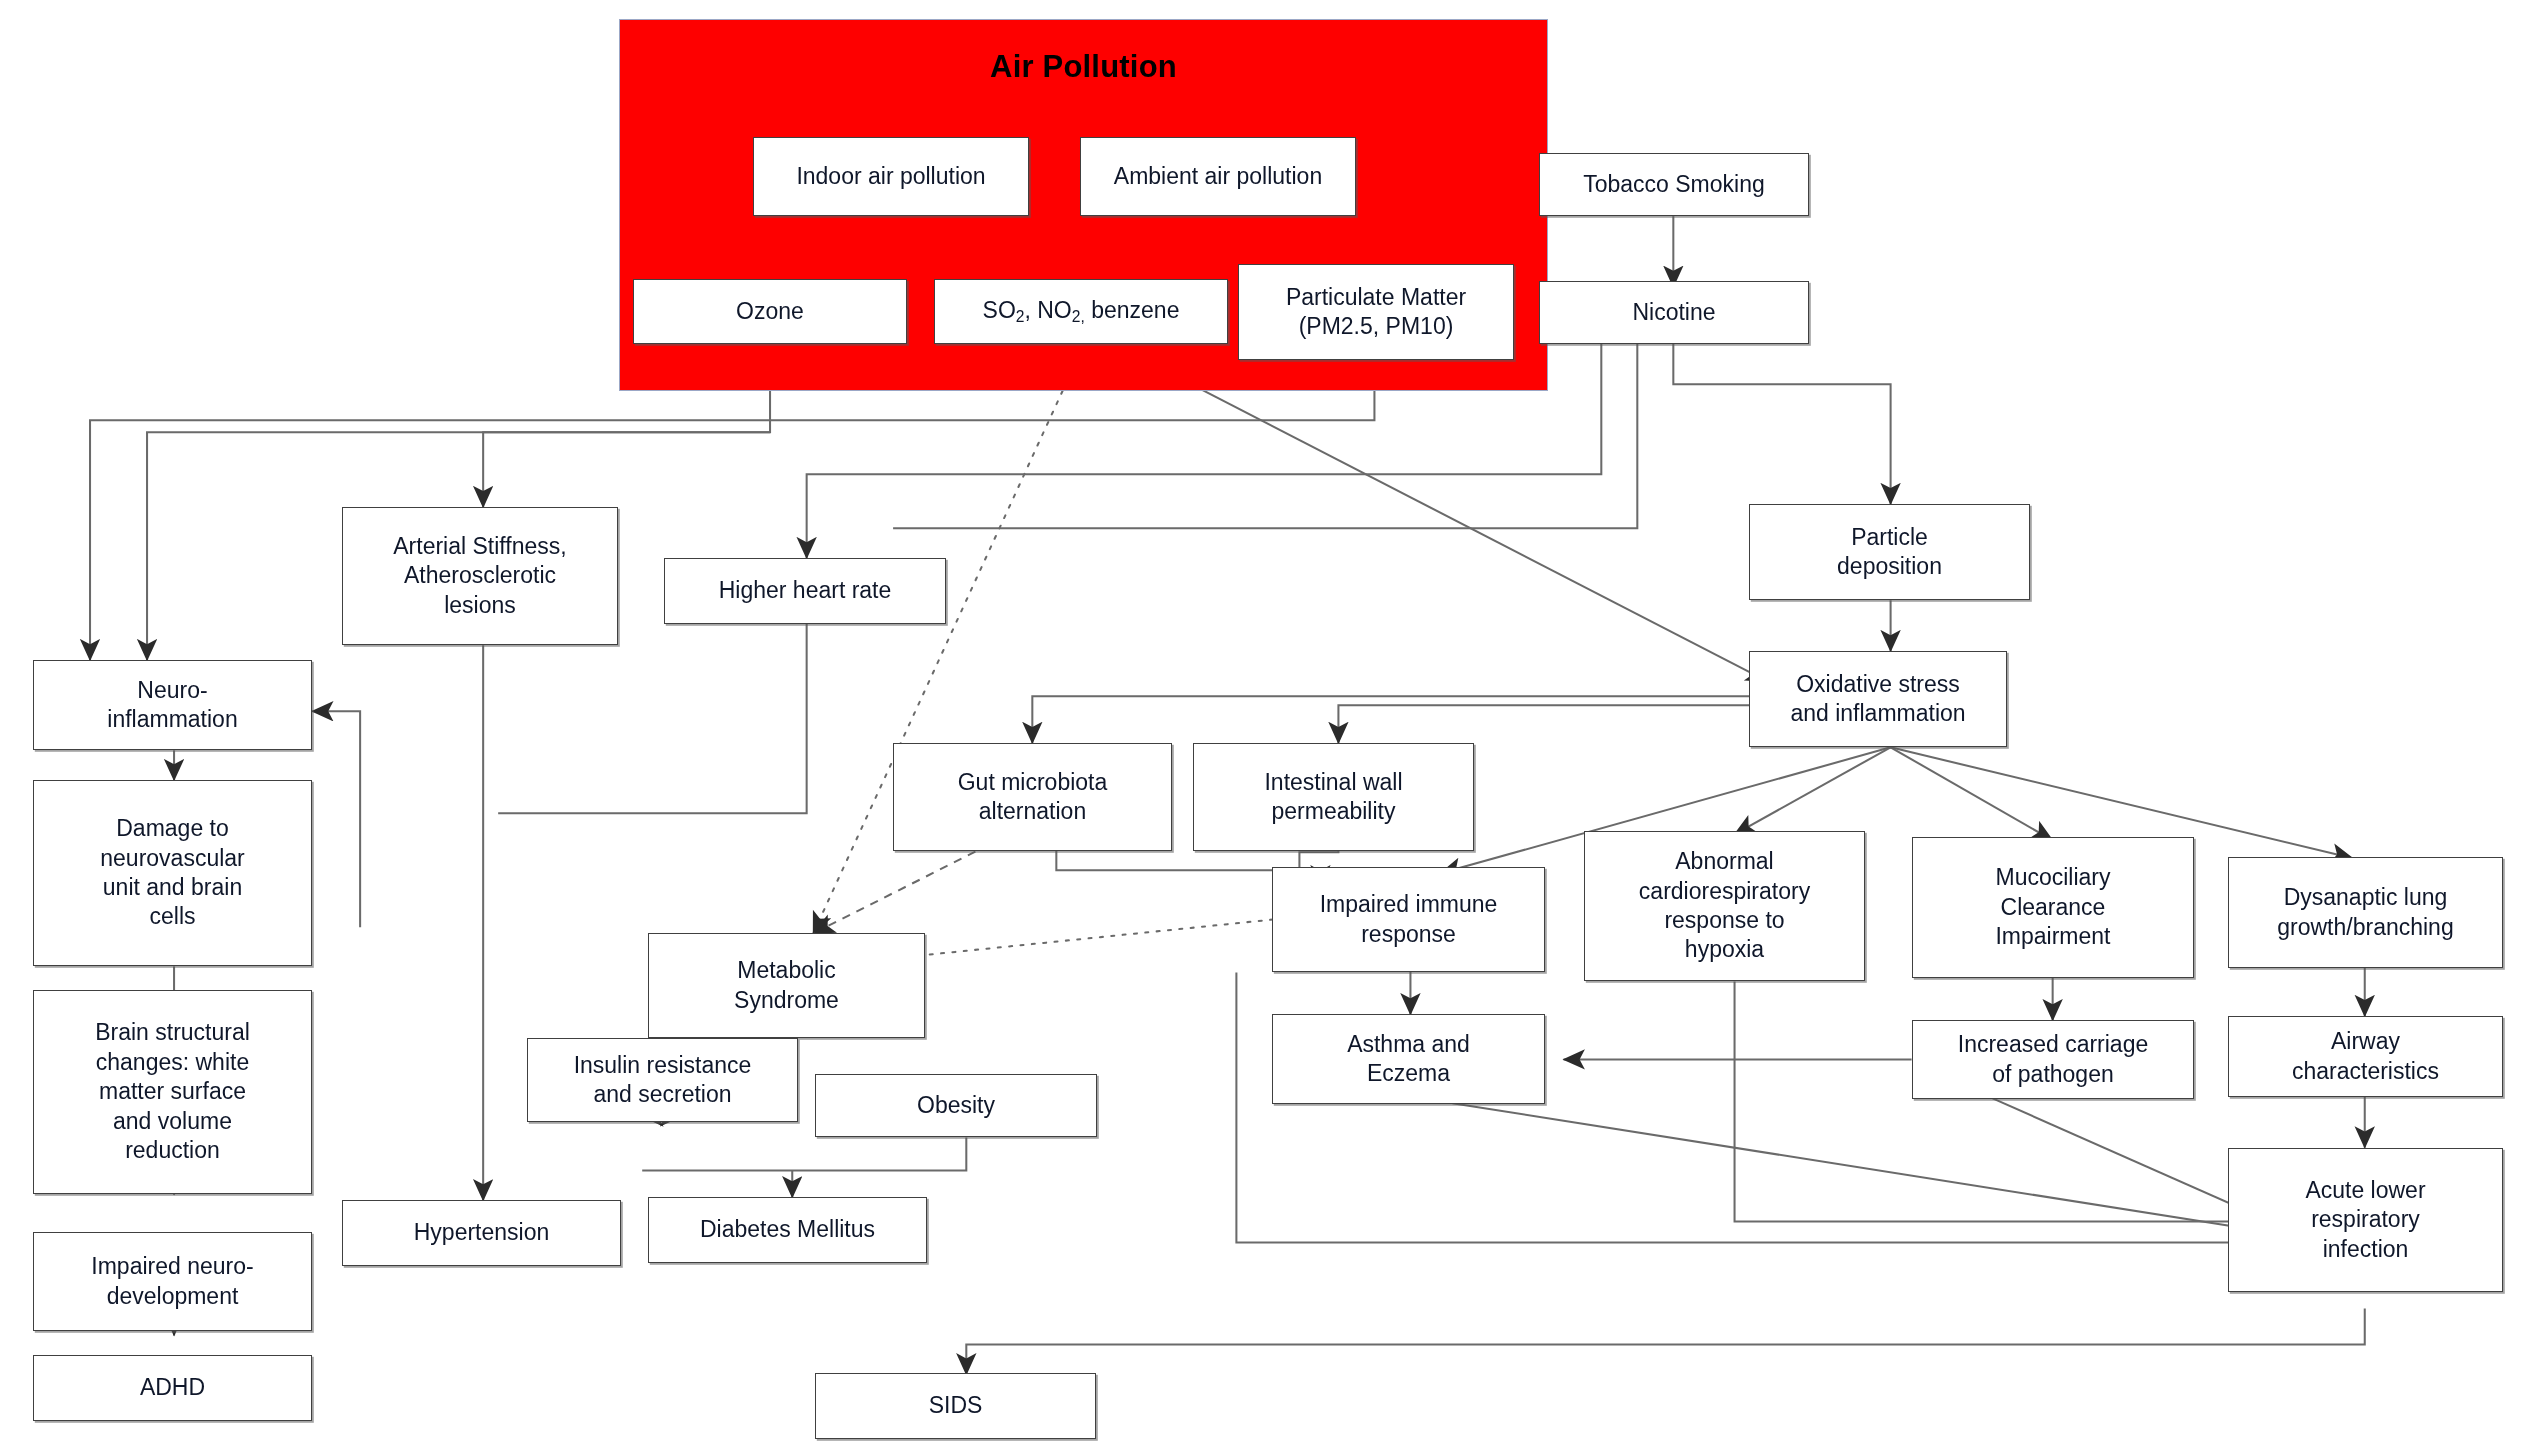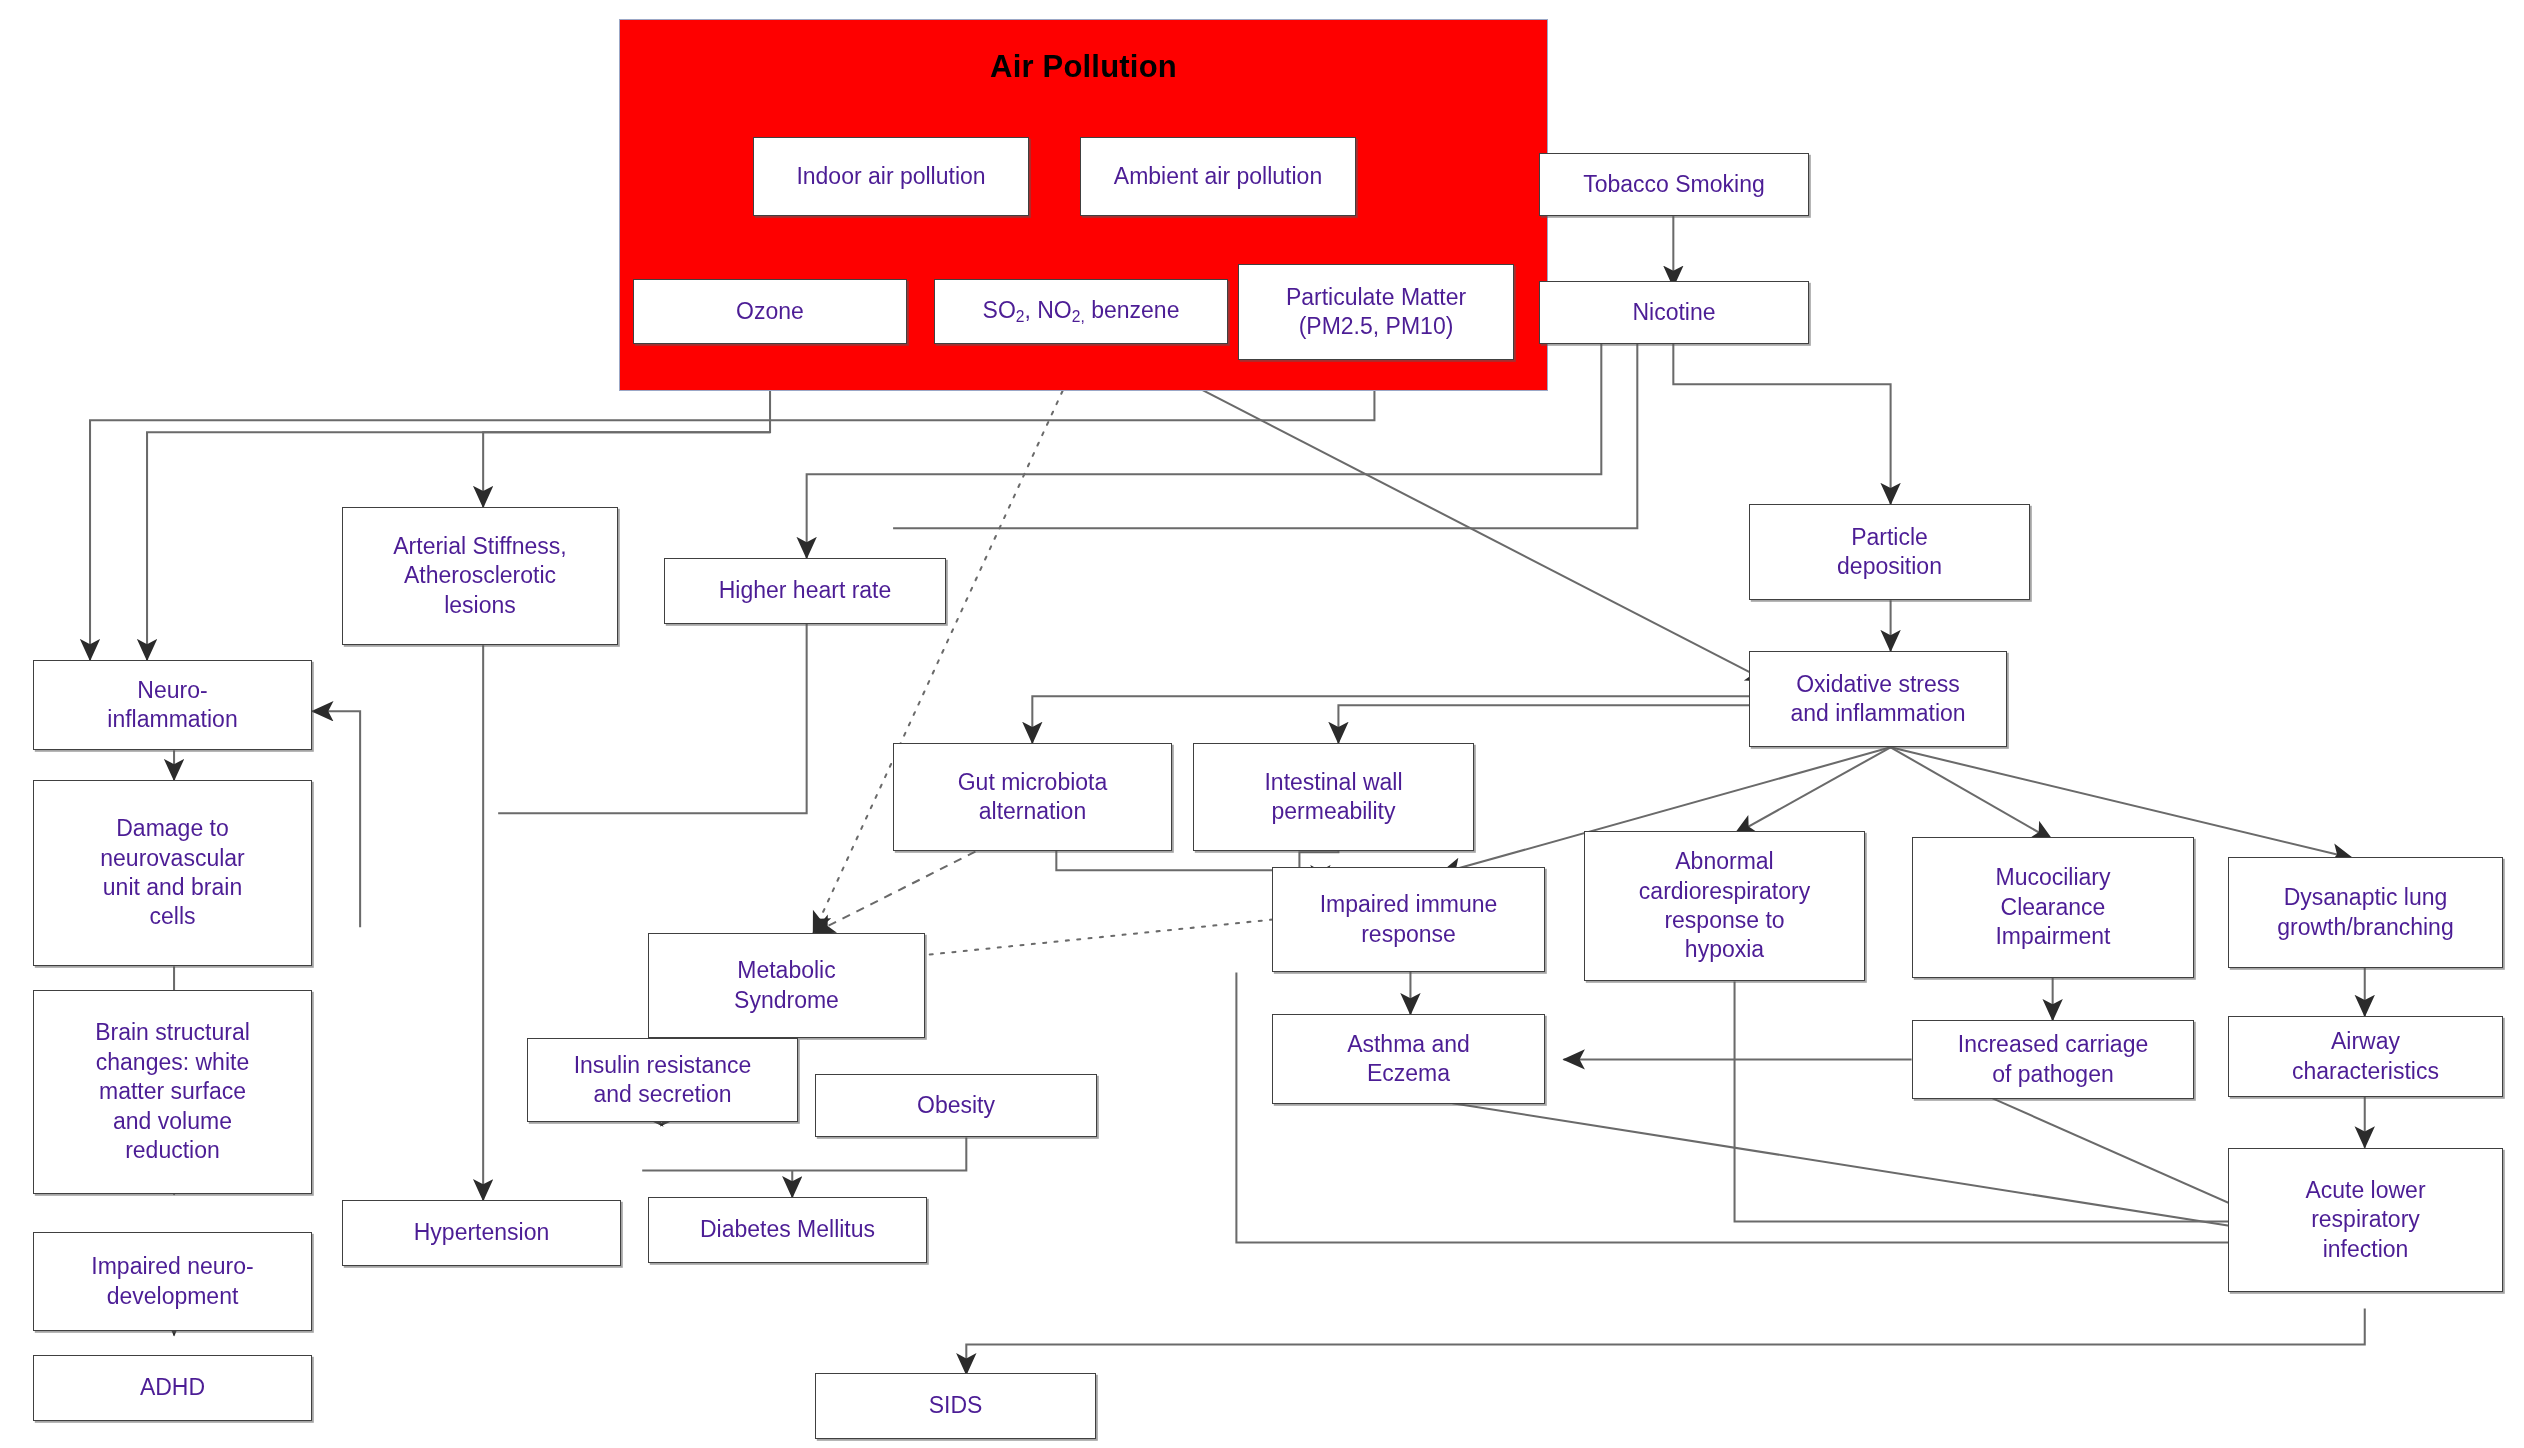--- a/index.html
+++ b/index.html
@@ -25,21 +25,21 @@
 
   .node{
     position:absolute;
     box-sizing:border-box;
     background:#ffffff;
     border:1.8px solid #404040;
     display:flex;
     align-items:center;
     justify-content:center;
     text-align:center;
-    color:#4c1d95;
+    color:#0f172a;
     font-size:23px;
     line-height:1.28;
     padding:2.4px 4.8px;
     box-shadow:1.8px 1.8px 0 0 rgba(90,90,90,0.55);
   }
   .node span{display:block;}
   sub{font-size:0.68em;vertical-align:-0.28em;}
 </style>
 </head>
 <body>

